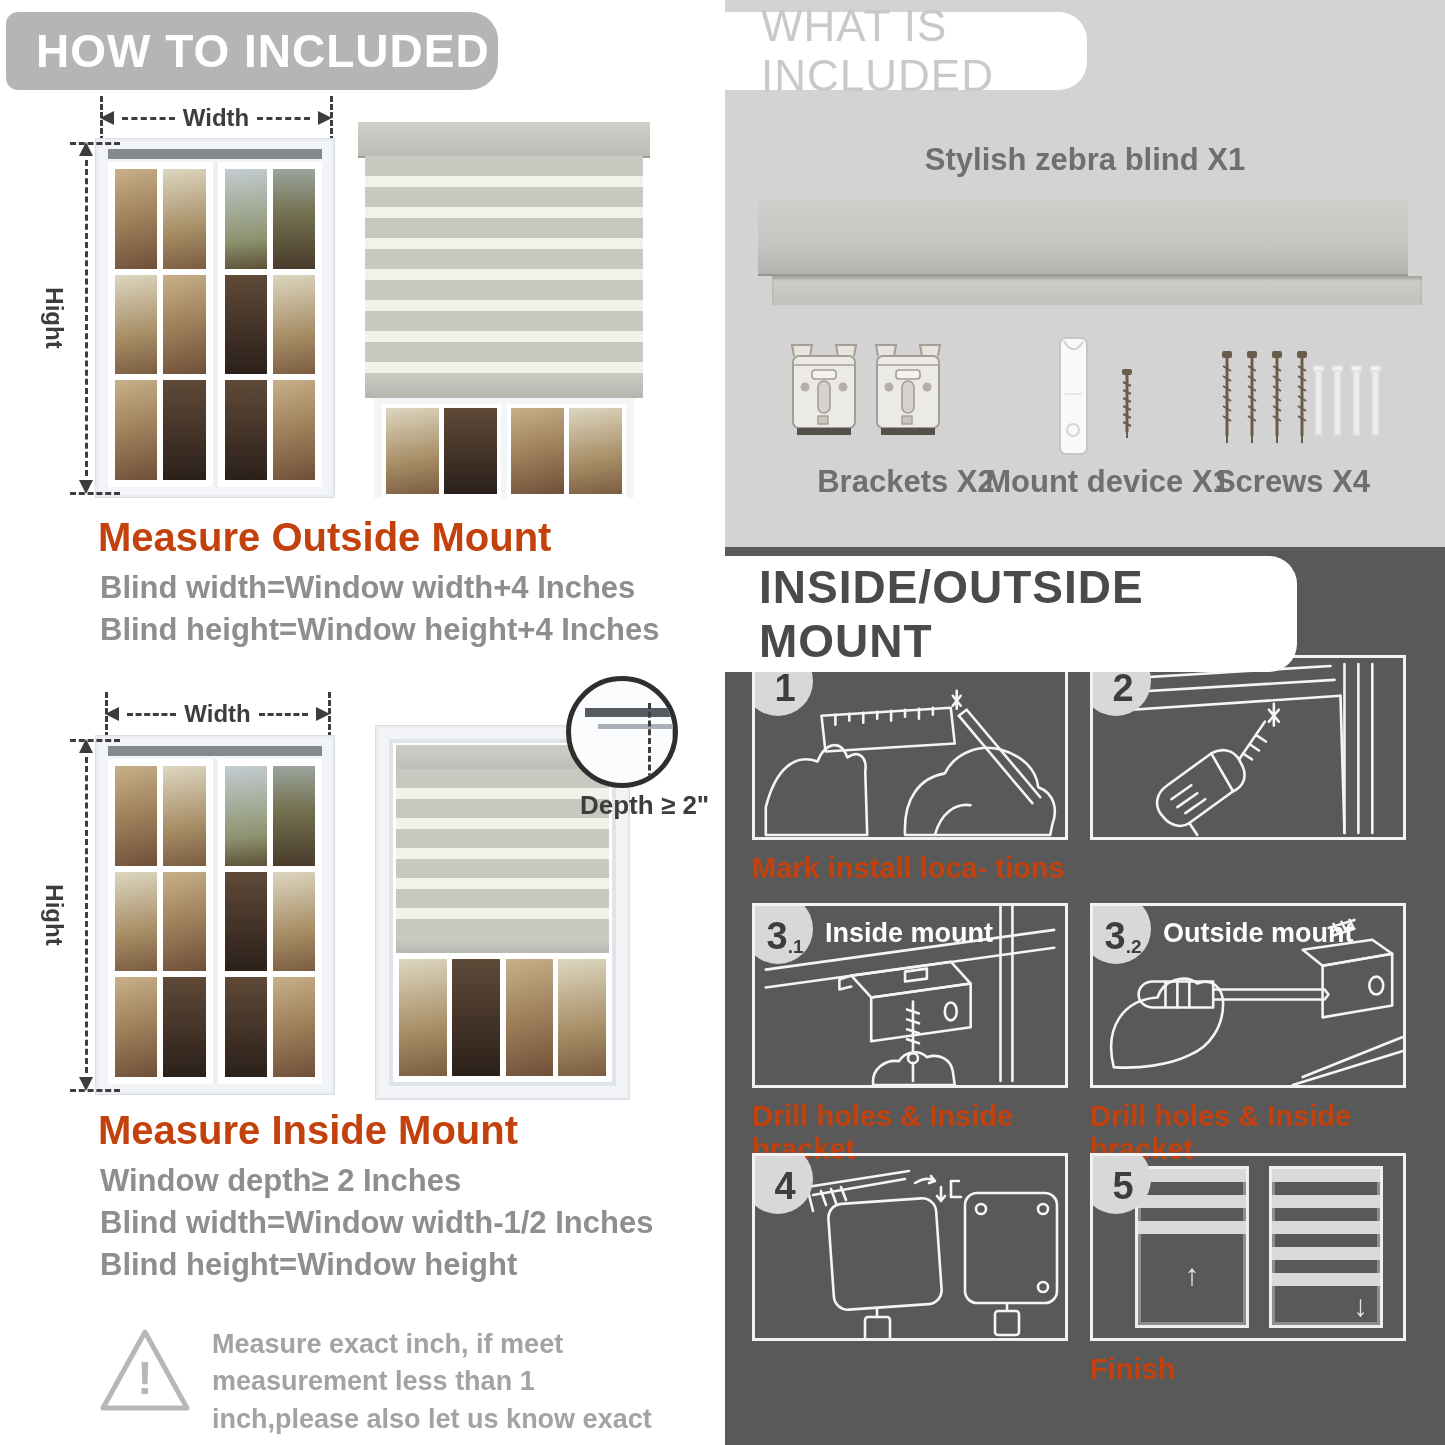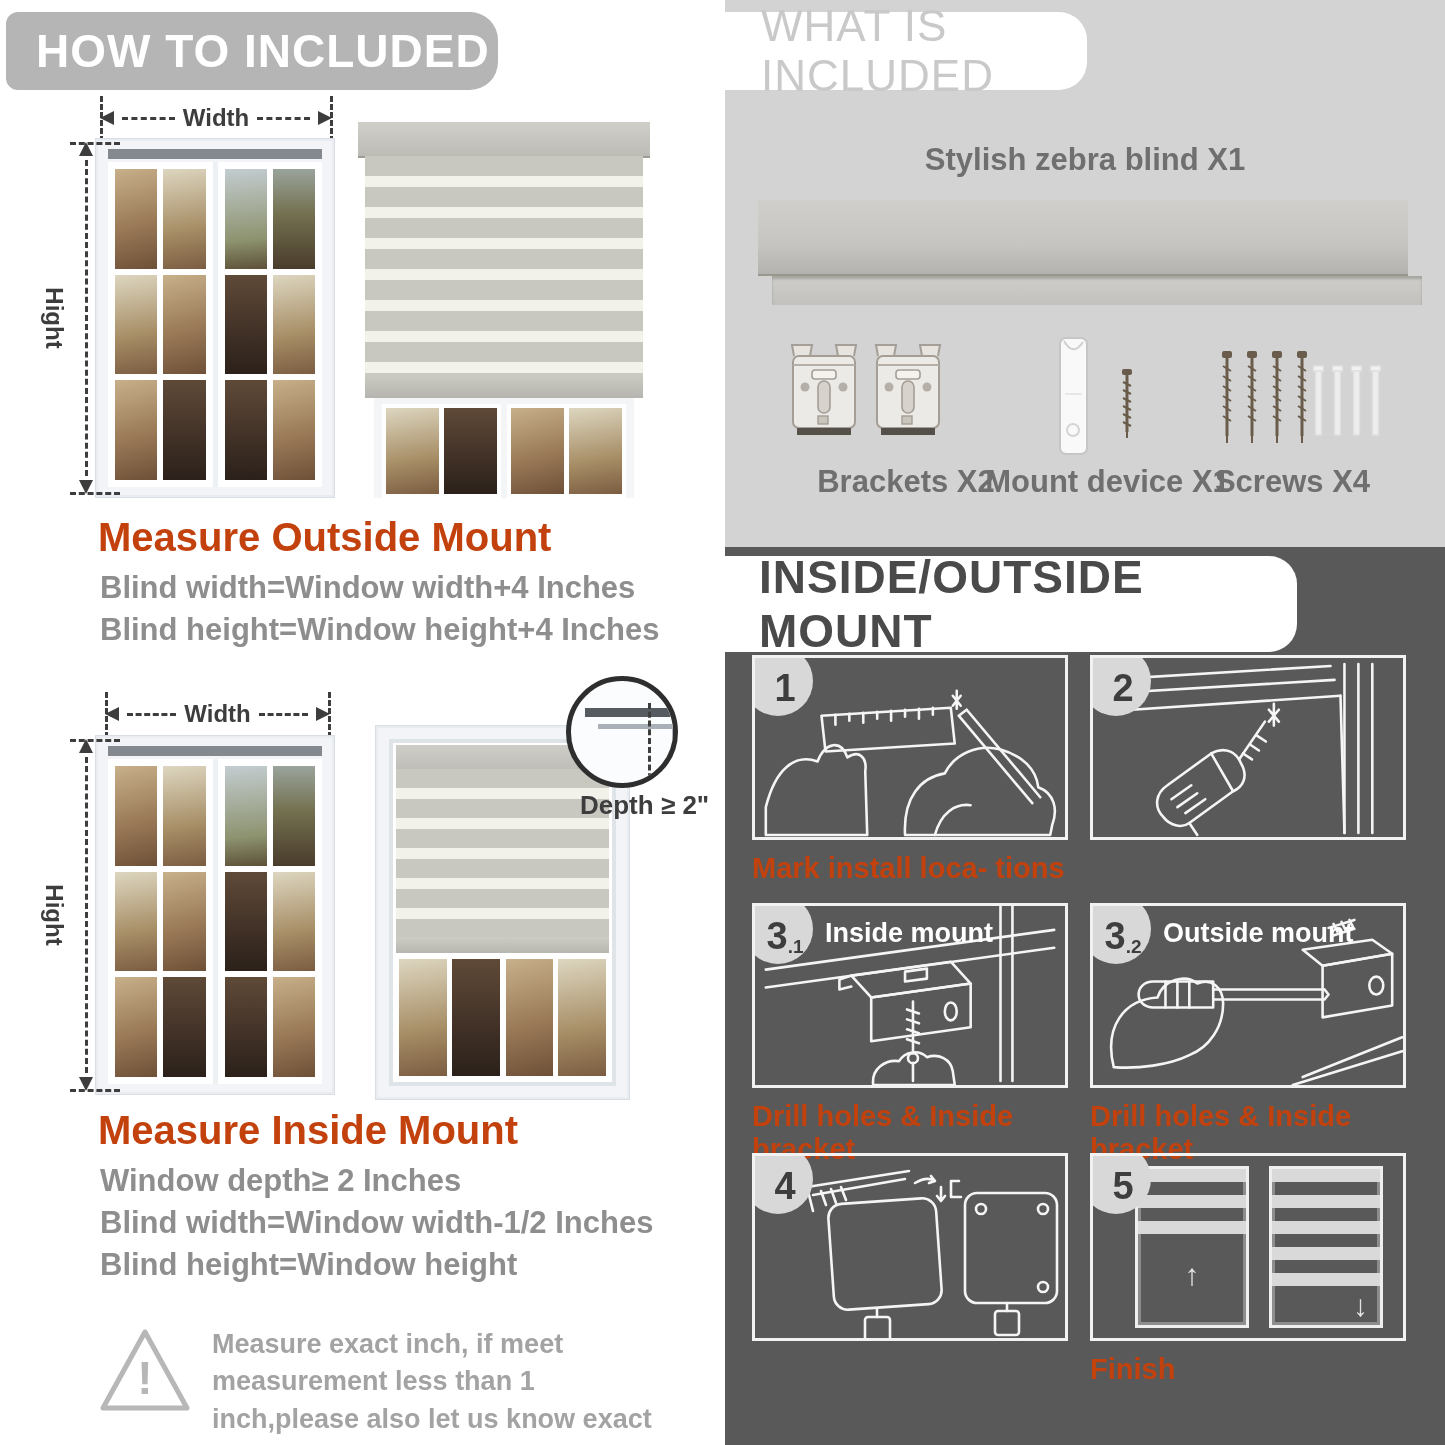--- a/index.html
+++ b/index.html
@@ -9,21 +9,21 @@
 
   
   .hdr-left{left:6px;top:12px;width:492px;height:78px;background:#b5b5b5;
     border-radius:12px 28px 28px 12px;display:flex;align-items:center;
     padding-left:30px;box-sizing:border-box;}
   .hdr-left span{color:#fff;font-size:46px;font-weight:bold;letter-spacing:1px;}
   .hdr-incl{left:725px;top:12px;width:362px;height:78px;background:#fff;
     border-radius:0 28px 28px 0;display:flex;align-items:center;
     padding-left:36px;box-sizing:border-box;}
   .hdr-incl span{color:#c9c9c9;font-size:44px;font-weight:normal;letter-spacing:1px;}
-  .hdr-mount{left:725px;top:556px;width:572px;height:96px;background:#fff;
+  .hdr-mount{left:725px;top:556px;width:572px;height:116px;background:#fff;
     border-radius:0 28px 28px 0;display:flex;align-items:center;
     padding-left:34px;box-sizing:border-box;z-index:3;}
   .hdr-mount span{color:#4a4a4a;font-size:46px;font-weight:bold;letter-spacing:1px;}
 
   
   .light-panel{left:725px;top:0;width:720px;height:547px;background:#d3d3d3;}
   .dark-panel{left:725px;top:547px;width:720px;height:898px;background:#595959;}
 
   
   .h-measure{display:flex;align-items:center;gap:8px;color:#3d3d3d;}

